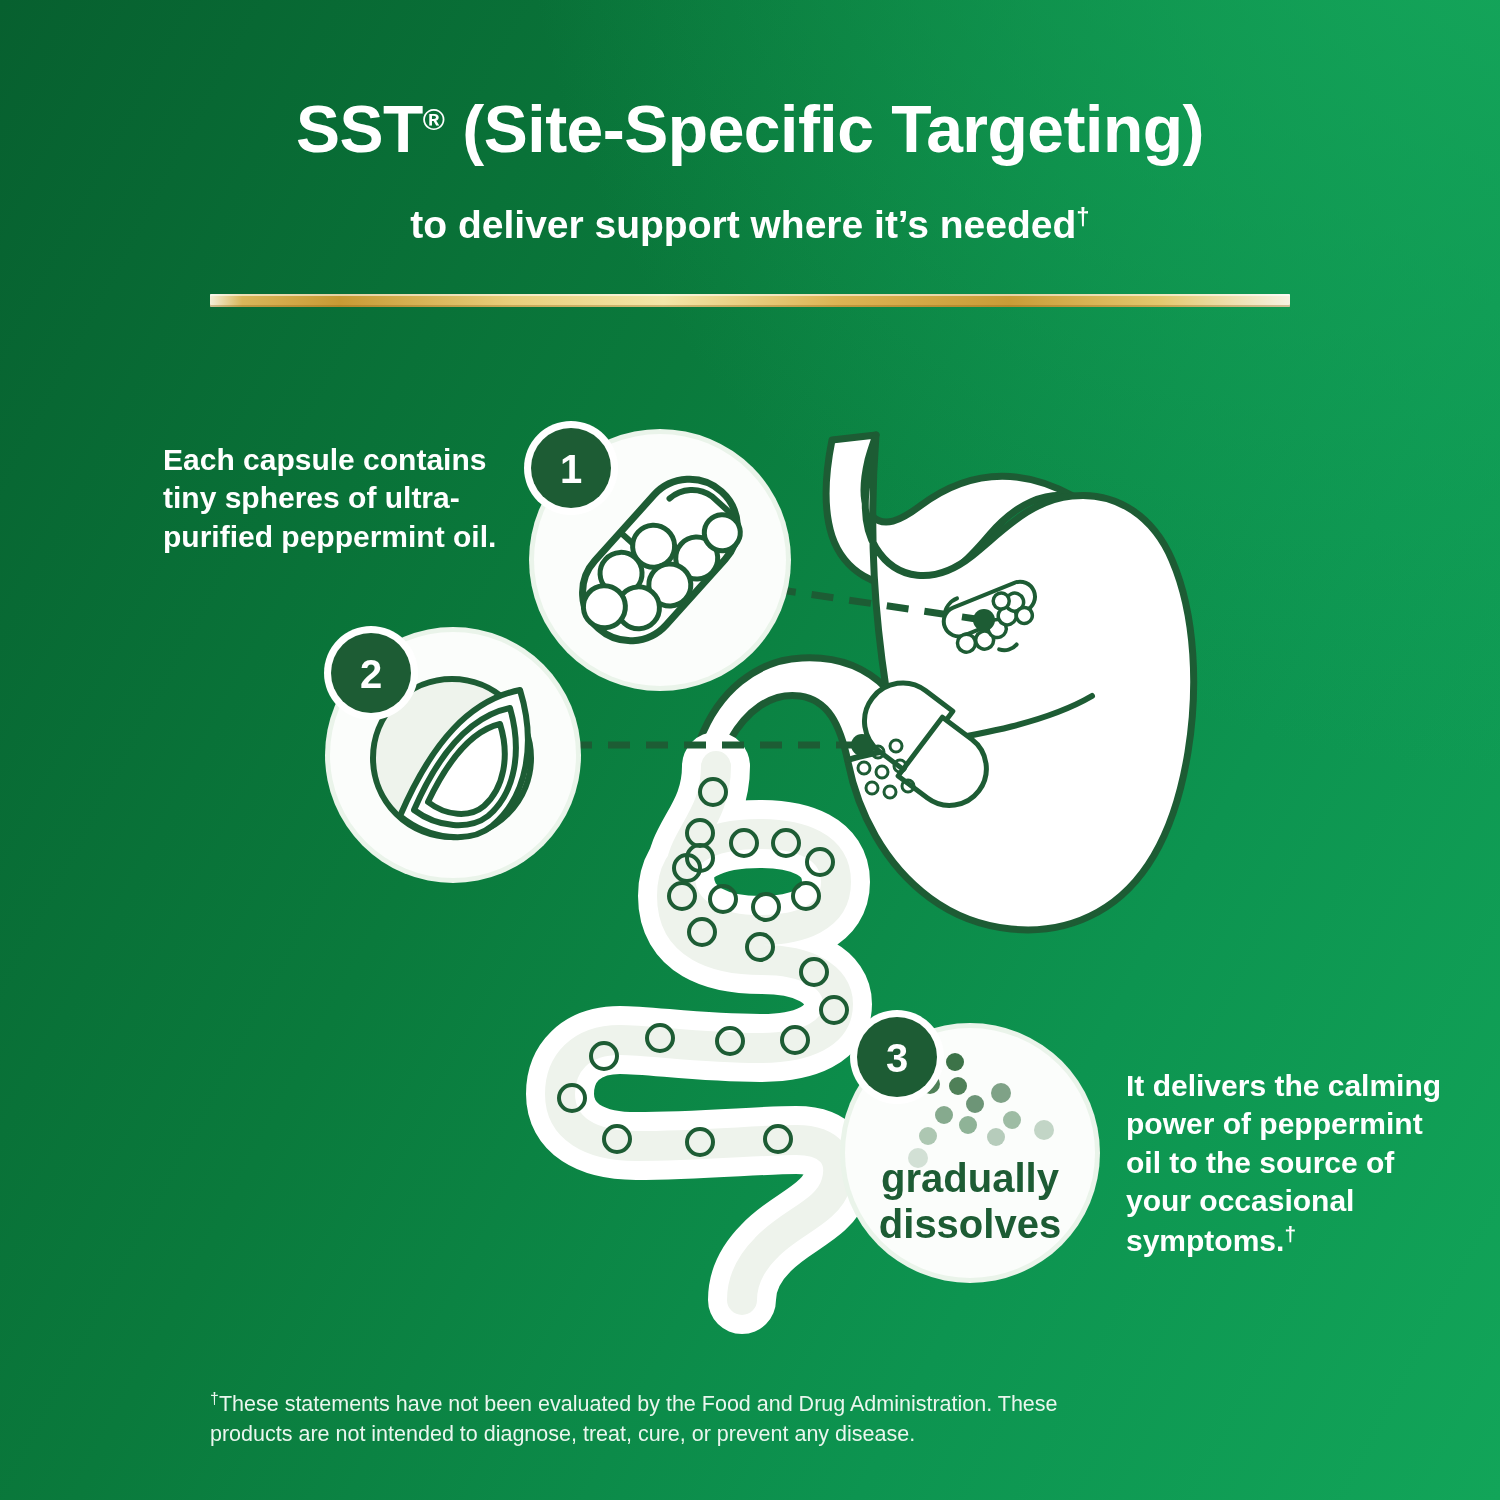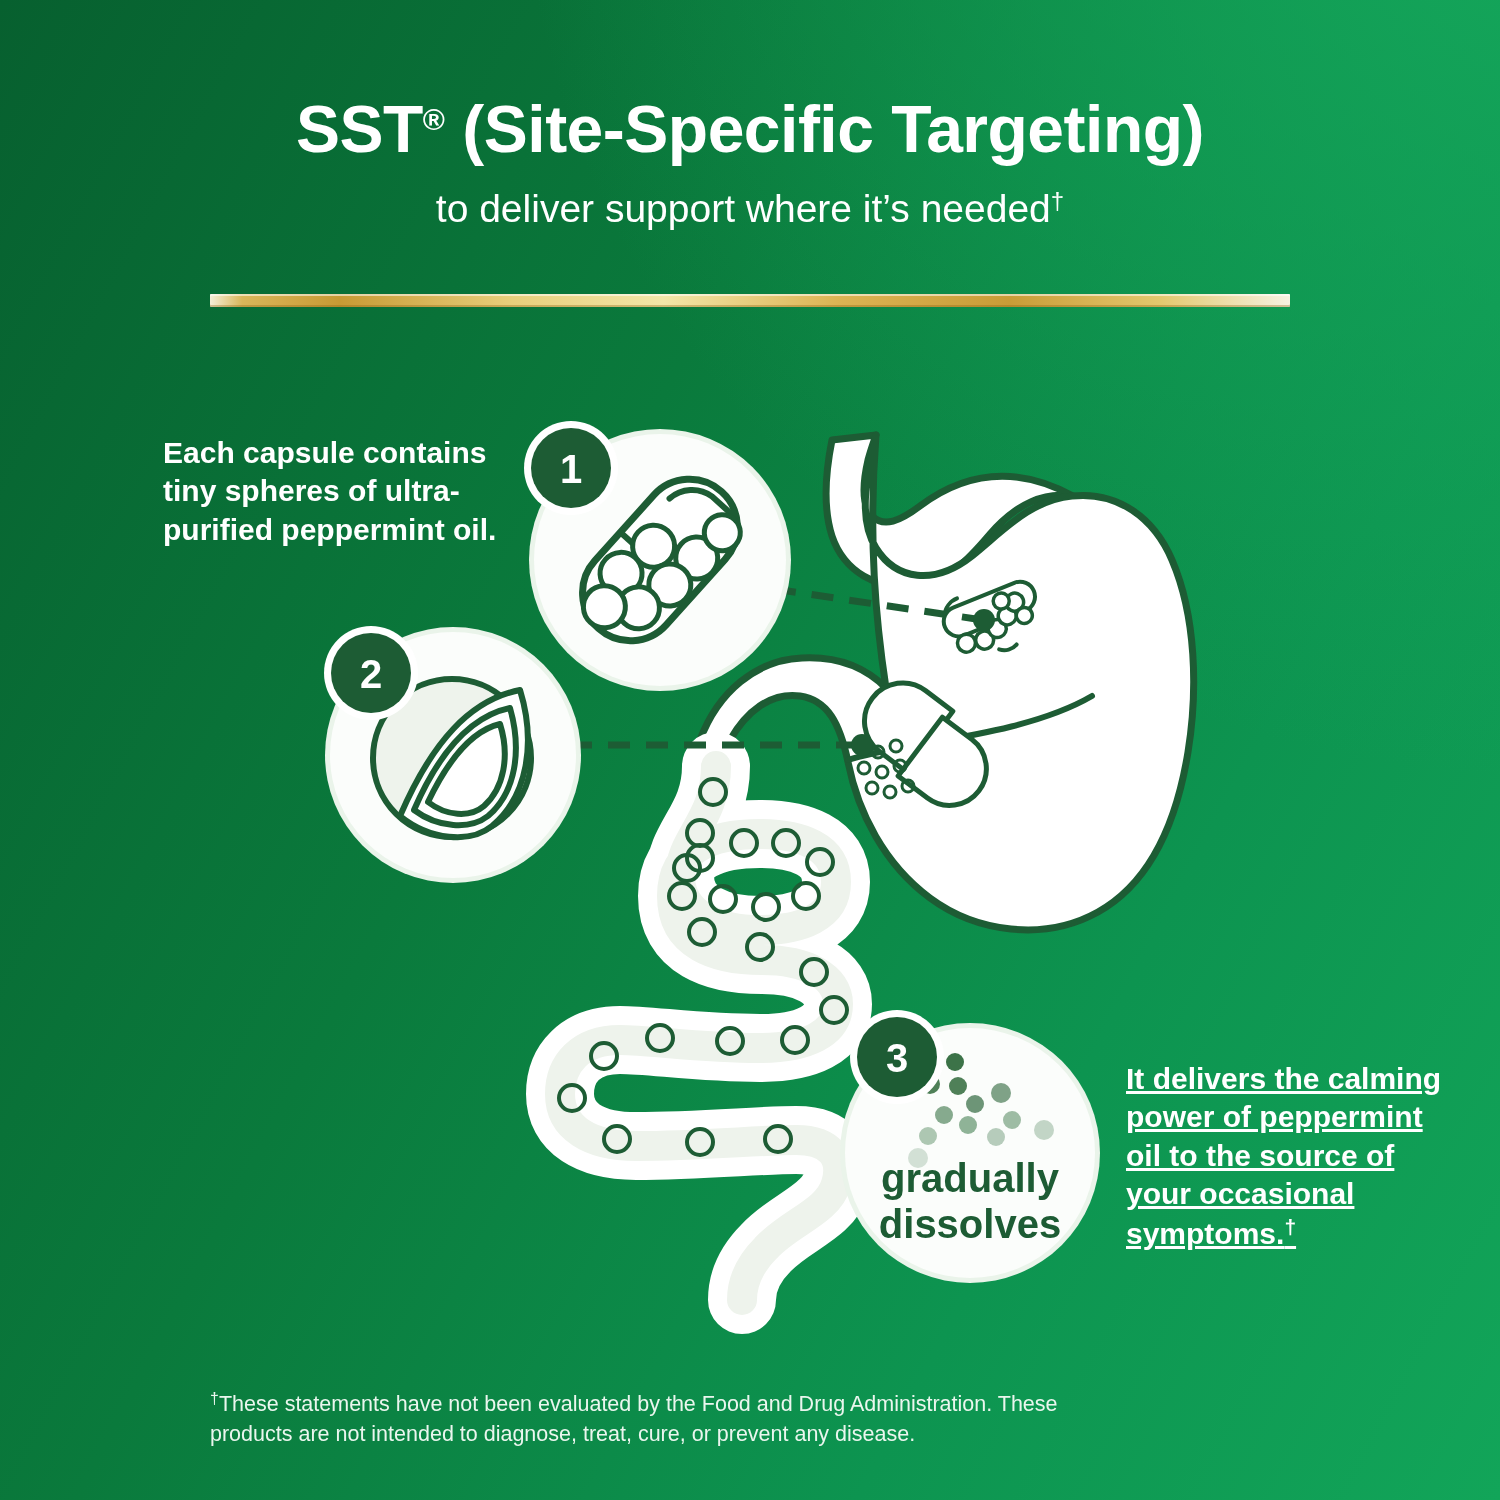--- a/index.html
+++ b/index.html
@@ -34,25 +34,25 @@
     font-weight: bold;
     color: #ffffff;
     letter-spacing: -0.5px;
   }
   #title .reg {
     font-size: 30px;
     vertical-align: 22px;
     font-weight: bold;
   }
   #subtitle {
-    margin: 0;
+    margin: 16px;
     padding-top: 26px;
     font-size: 39px;
     line-height: 1.1;
-    font-weight: normal;
+    font-weight: bold;
     color: #ffffff;
   }
   #subtitle .dag { font-size: 24px; vertical-align: 13px; }
 
   #gold-rule {
     position: absolute;
     left: 210px;
     top: 294px;
     width: 1080px;
     height: 13px;
@@ -72,24 +72,25 @@
   }
 
   
   .note {
     position: absolute;
     color: #ffffff;
     font-size: 30px;
     line-height: 1.28;
     font-weight: bold;
     white-space: pre-line;
+    margin-top: 7px;
   }
   #note-1 { left: 163px; top: 434px; width: 360px; }
   #note-2 { left: 330px; top: 920px; width: 330px; }
-  #note-3 { left: 1126px; top: 1060px; width: 340px; text-decoration: underline; }
+  #note-3 { left: 1126px; top: 1060px; width: 340px; }
   .note .dag { font-size: 21px; vertical-align: 10px; }
 
   
   #disclaimer {
     position: absolute;
     left: 210px;
     top: 1388px;
     width: 1080px;
     color: #eaf6ee;
     font-size: 21.5px;

